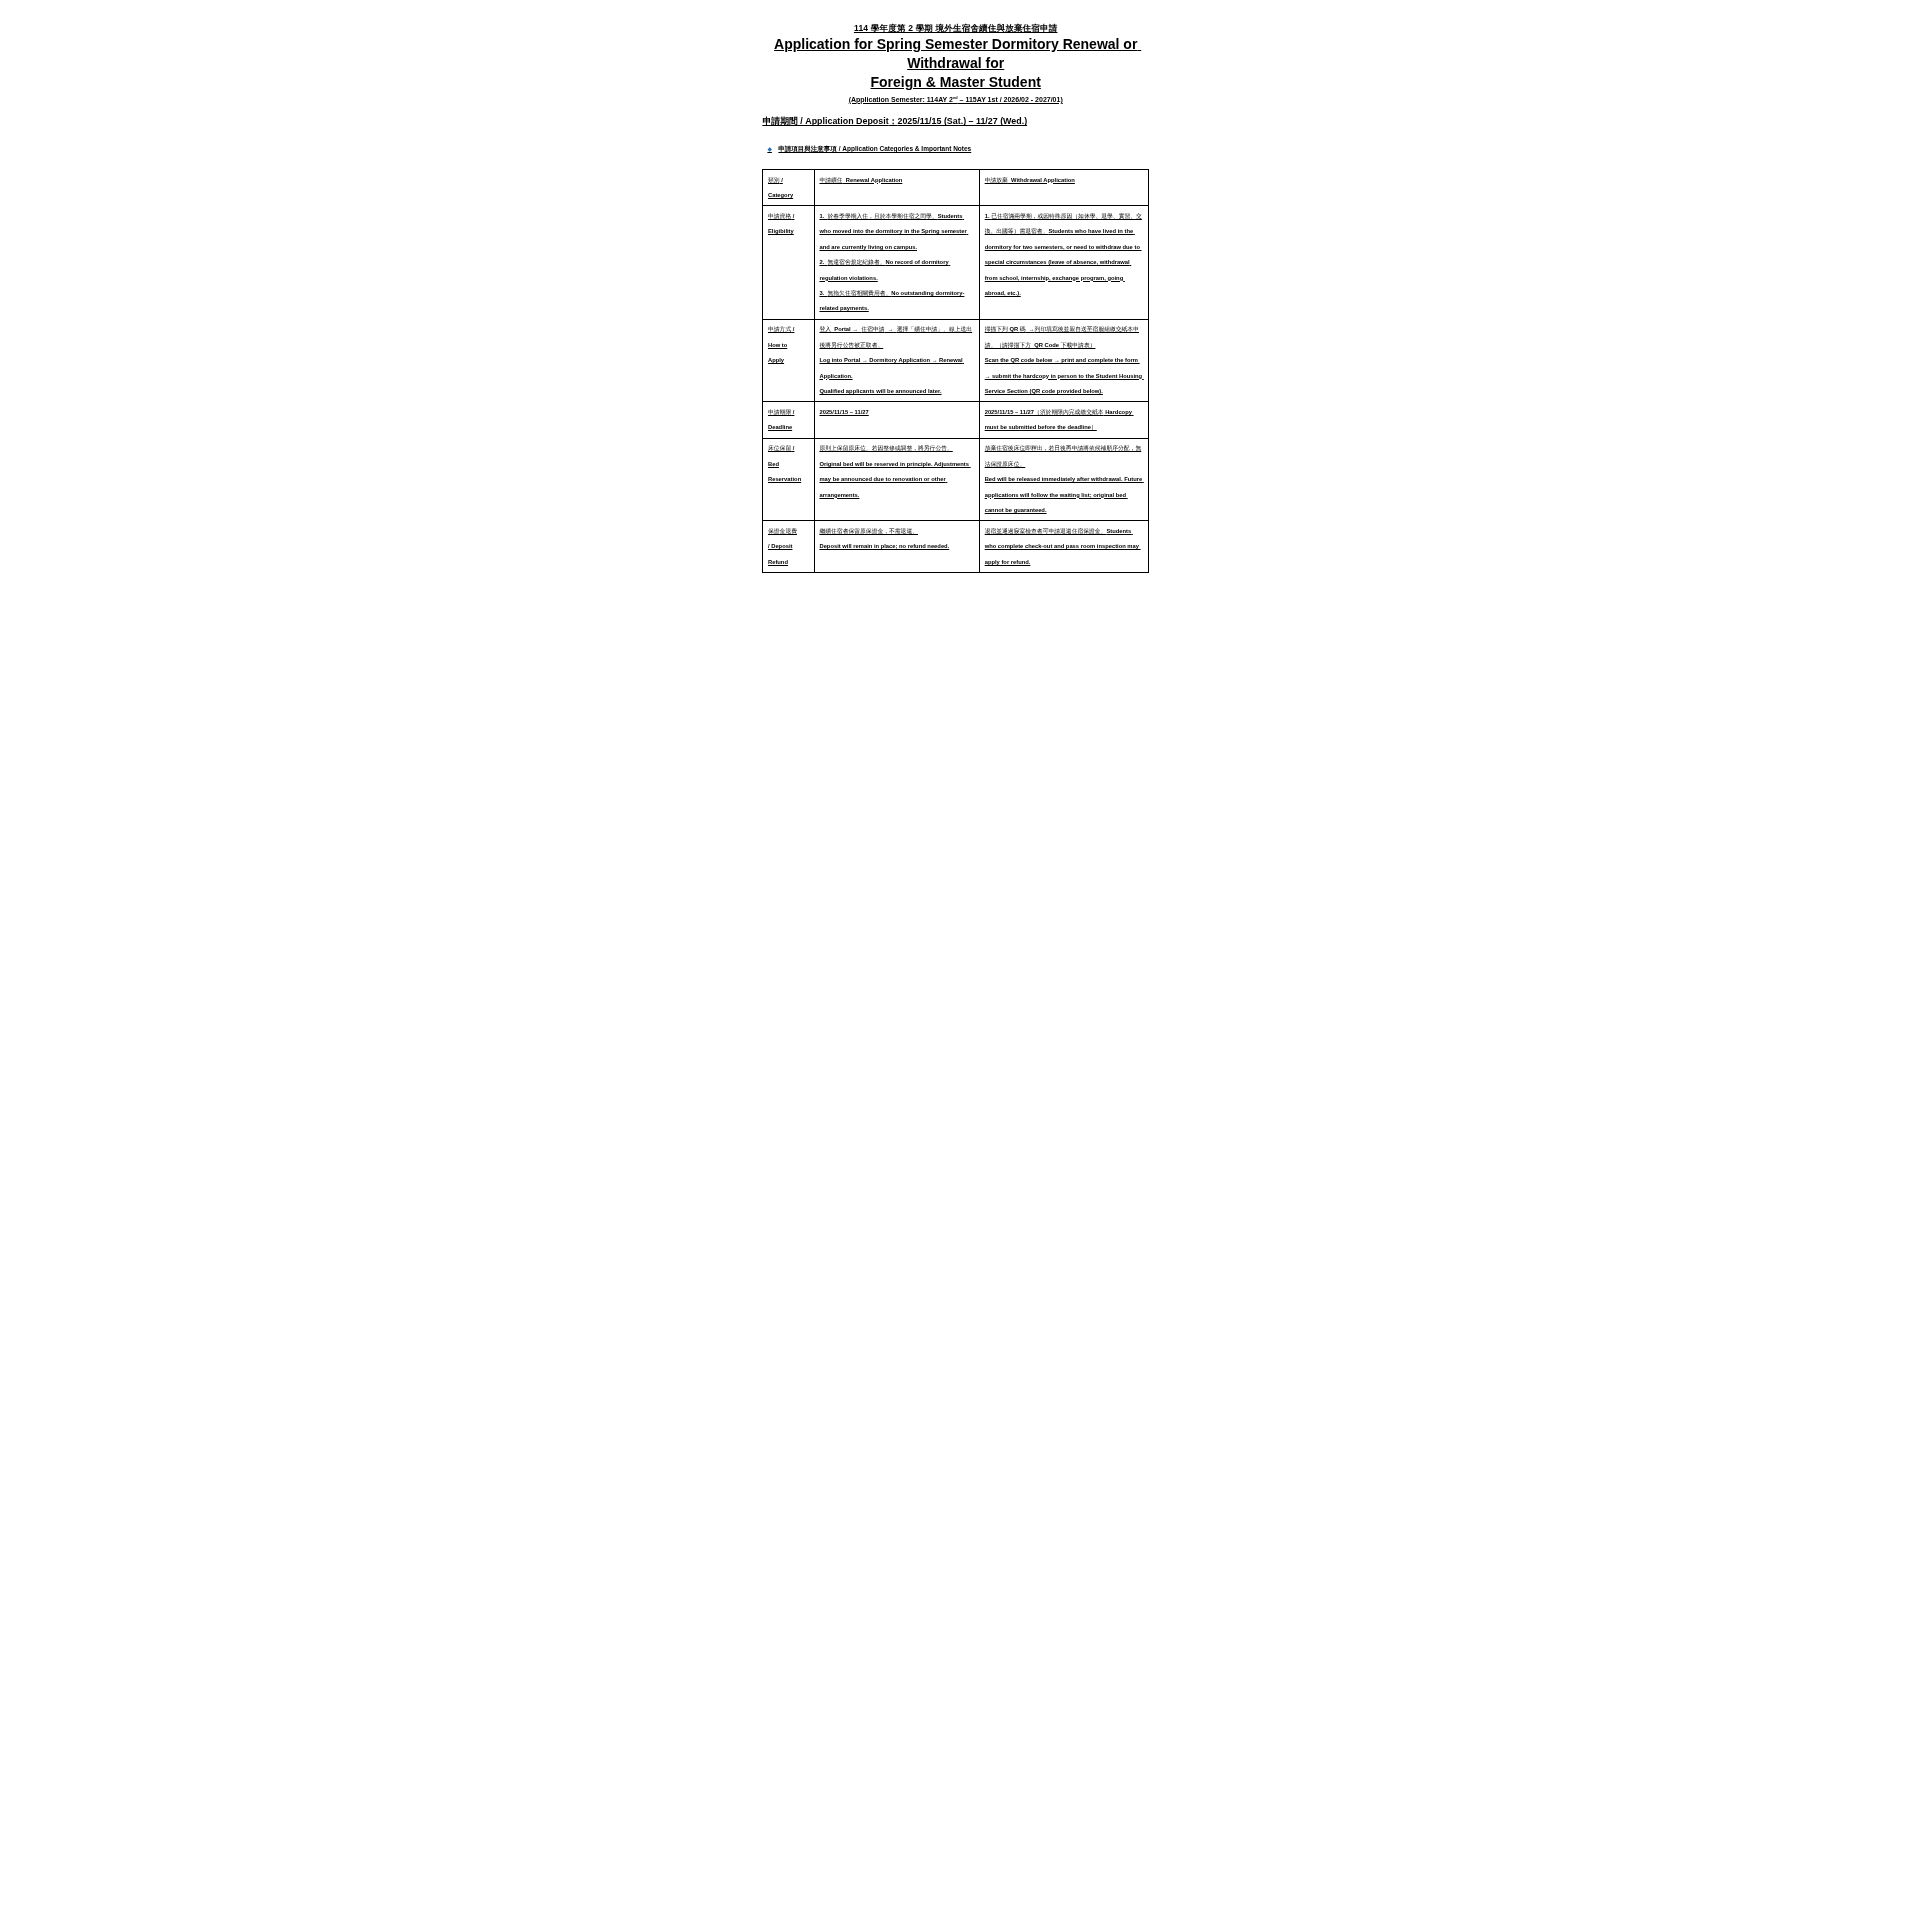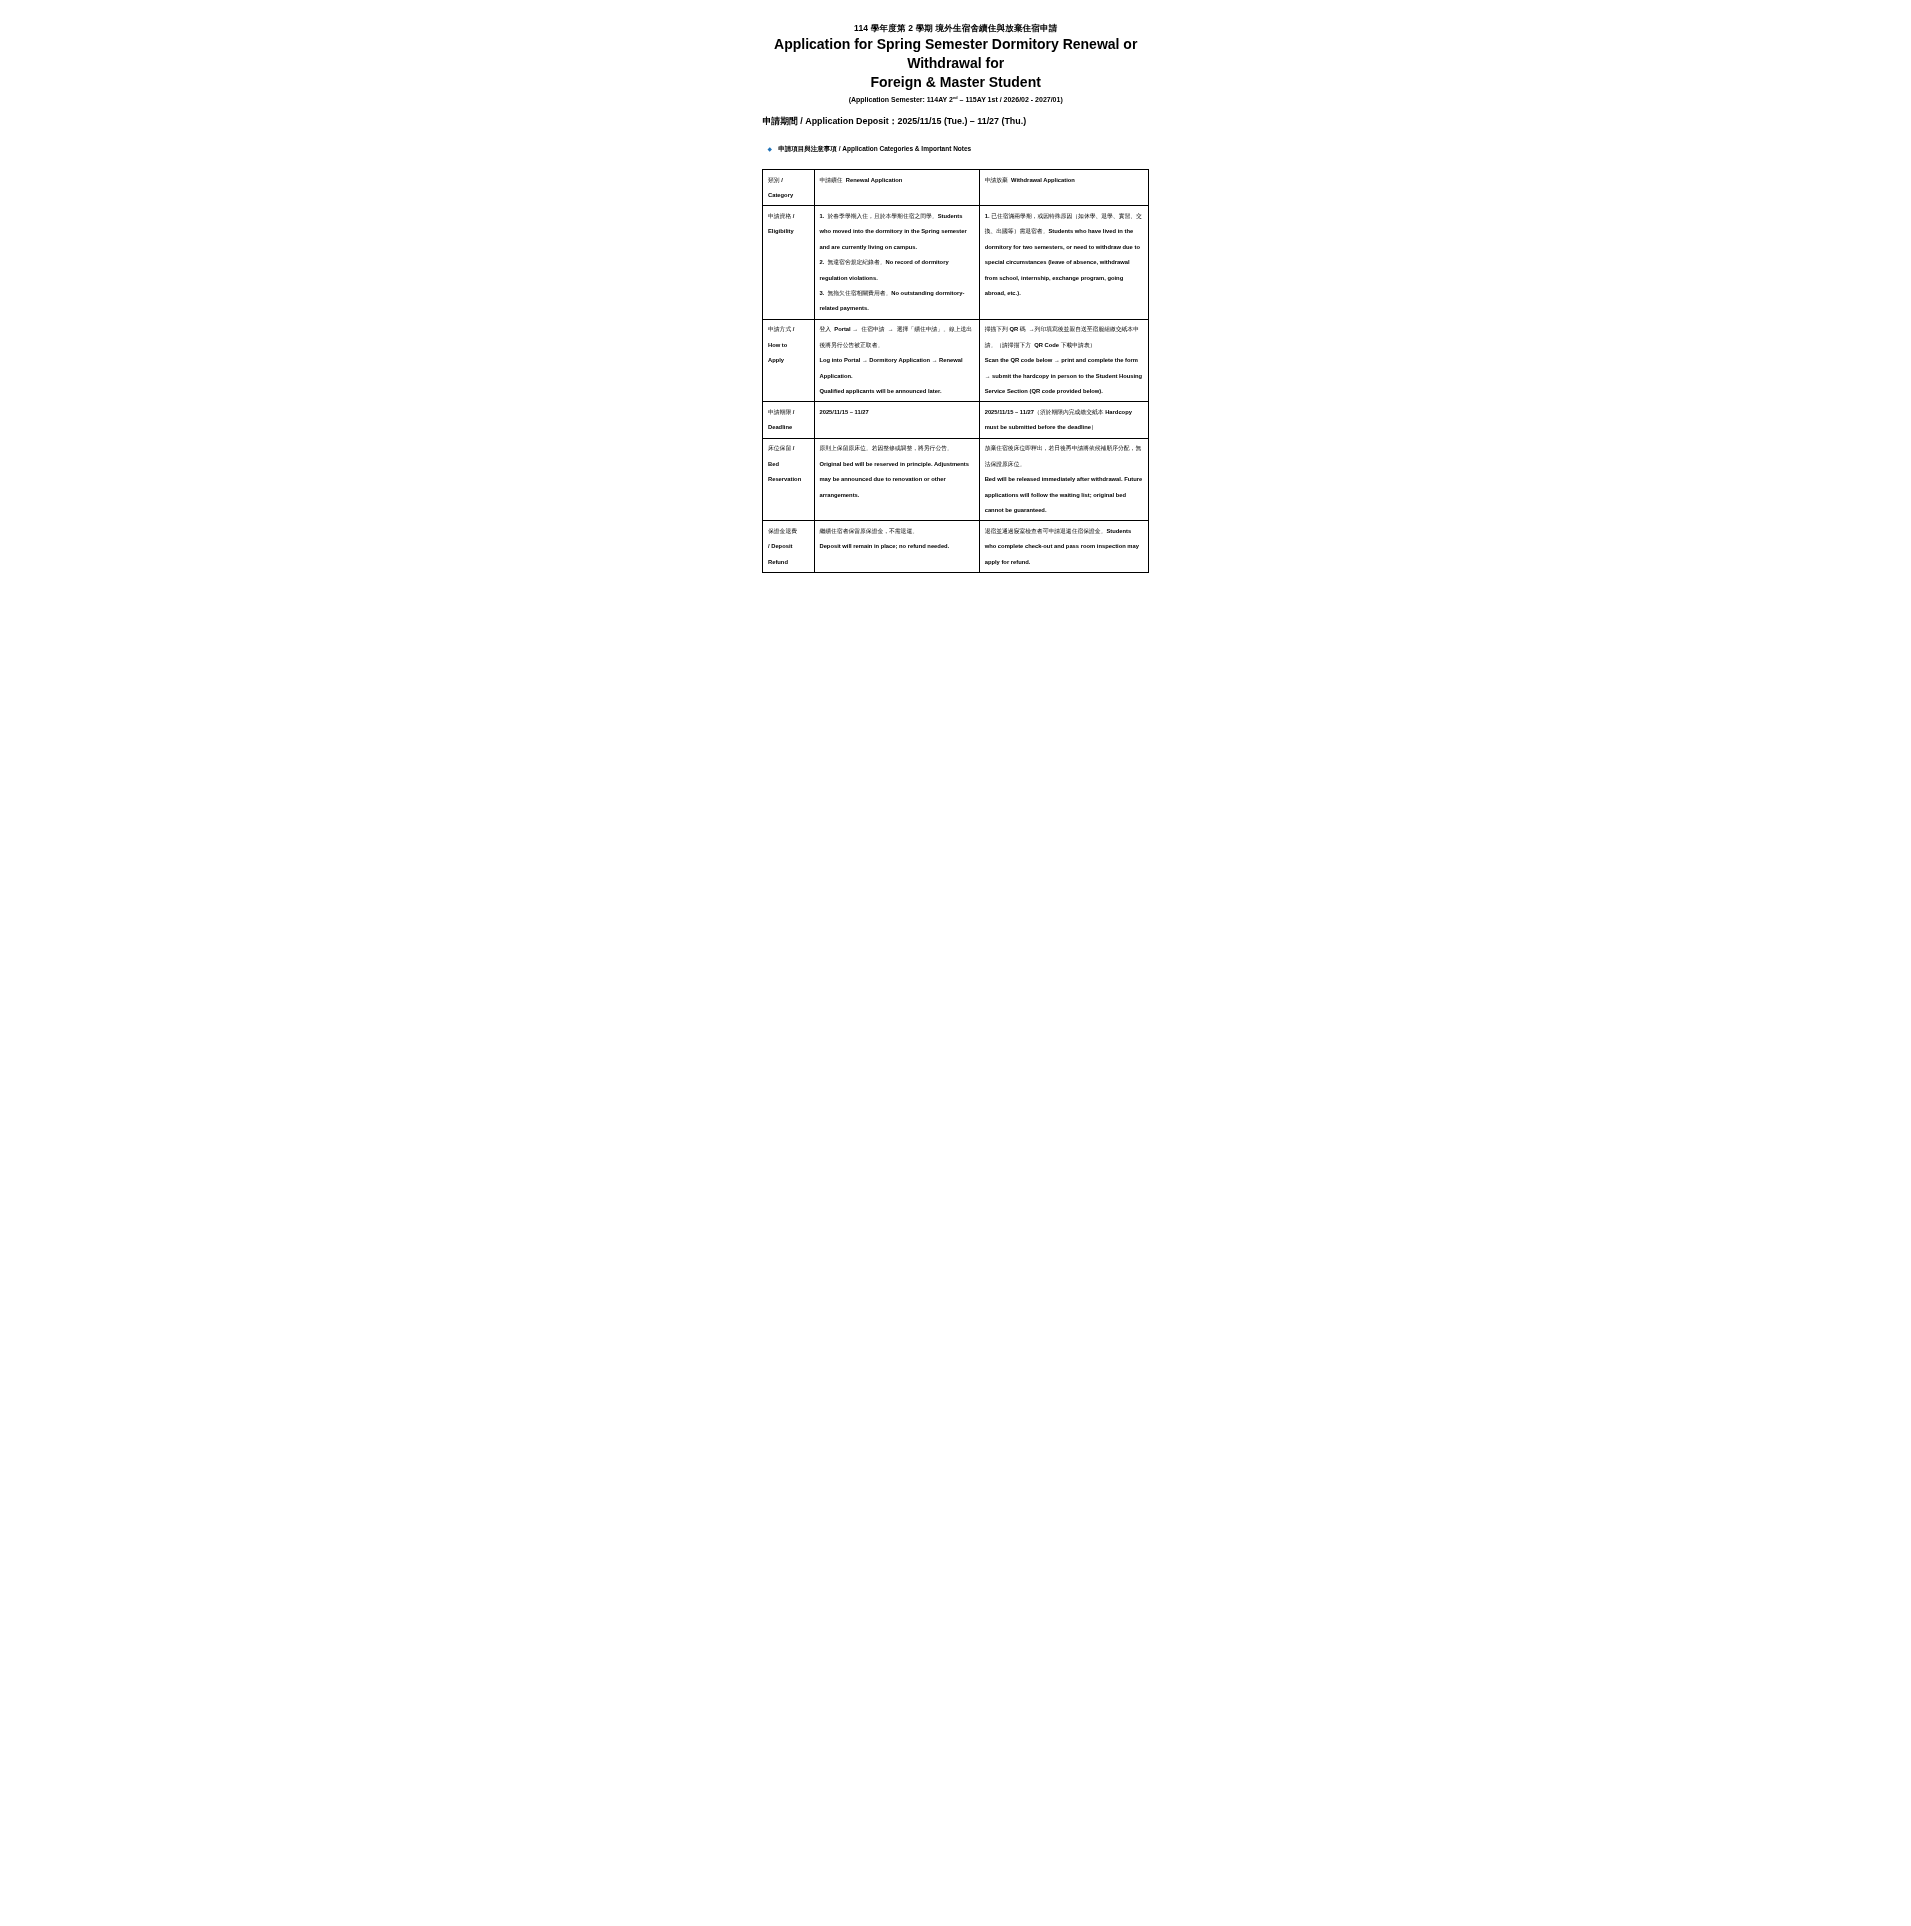--- a/index.html
+++ b/index.html
@@ -4,20 +4,21 @@
 <style>
   html, body { margin: 0; padding: 0; background: #ffffff; }
   body { font-family: "Liberation Sans", "DejaVu Sans", sans-serif; color: #000; }
   .page {
     width: 437px;
     min-height: 618px;
     box-sizing: border-box;
     background: #ffffff;
     padding: 22.3px 25px 15.4px 25.4px;
     margin: 0 auto;
+    text-decoration: underline;
   }
   .title-block { text-align: center; }
   .title-zh {
     font-size: 8.5px;
     font-weight: bold;
     line-height: 1.45;
     letter-spacing: 0.2px;
   }
   .title-en {
     font-size: 14px;
@@ -83,21 +84,21 @@
 
 <div class="page">
 
   <div class="title-block">
     <div class="title-zh">114 學年度第 2 學期 境外生宿舍續住與放棄住宿申請</div>
     <div class="title-en">Application for Spring Semester Dormitory Renewal or Withdrawal for
 Foreign &amp; Master Student</div>
     <div class="semester"><span>(Application Semester: 114AY 2</span><sup>nd</sup><span> – 115AY 1st / 2026/02 - 2027/01)</span></div>
   </div>
 
-  <div class="period">申請期間<b>  / Application Deposit</b>：<b>2025/11/15 (Tue.) – 11/27 (Thu.)</b></div>
+  <div class="period">申請期間<b>  / Application Deposit</b>：<b>2025/11/15 (Sat.) – 11/27 (Wed.)</b></div>
 
   <div class="section-line">
     <span class="diamond">◆</span><span>申請項目與注意事項  / Application Categories &amp; Important Notes</span>
   </div>
 
   <table class="apply-table">
     <colgroup>
         <col class="c1">
         <col class="c2">
         <col class="c3">

